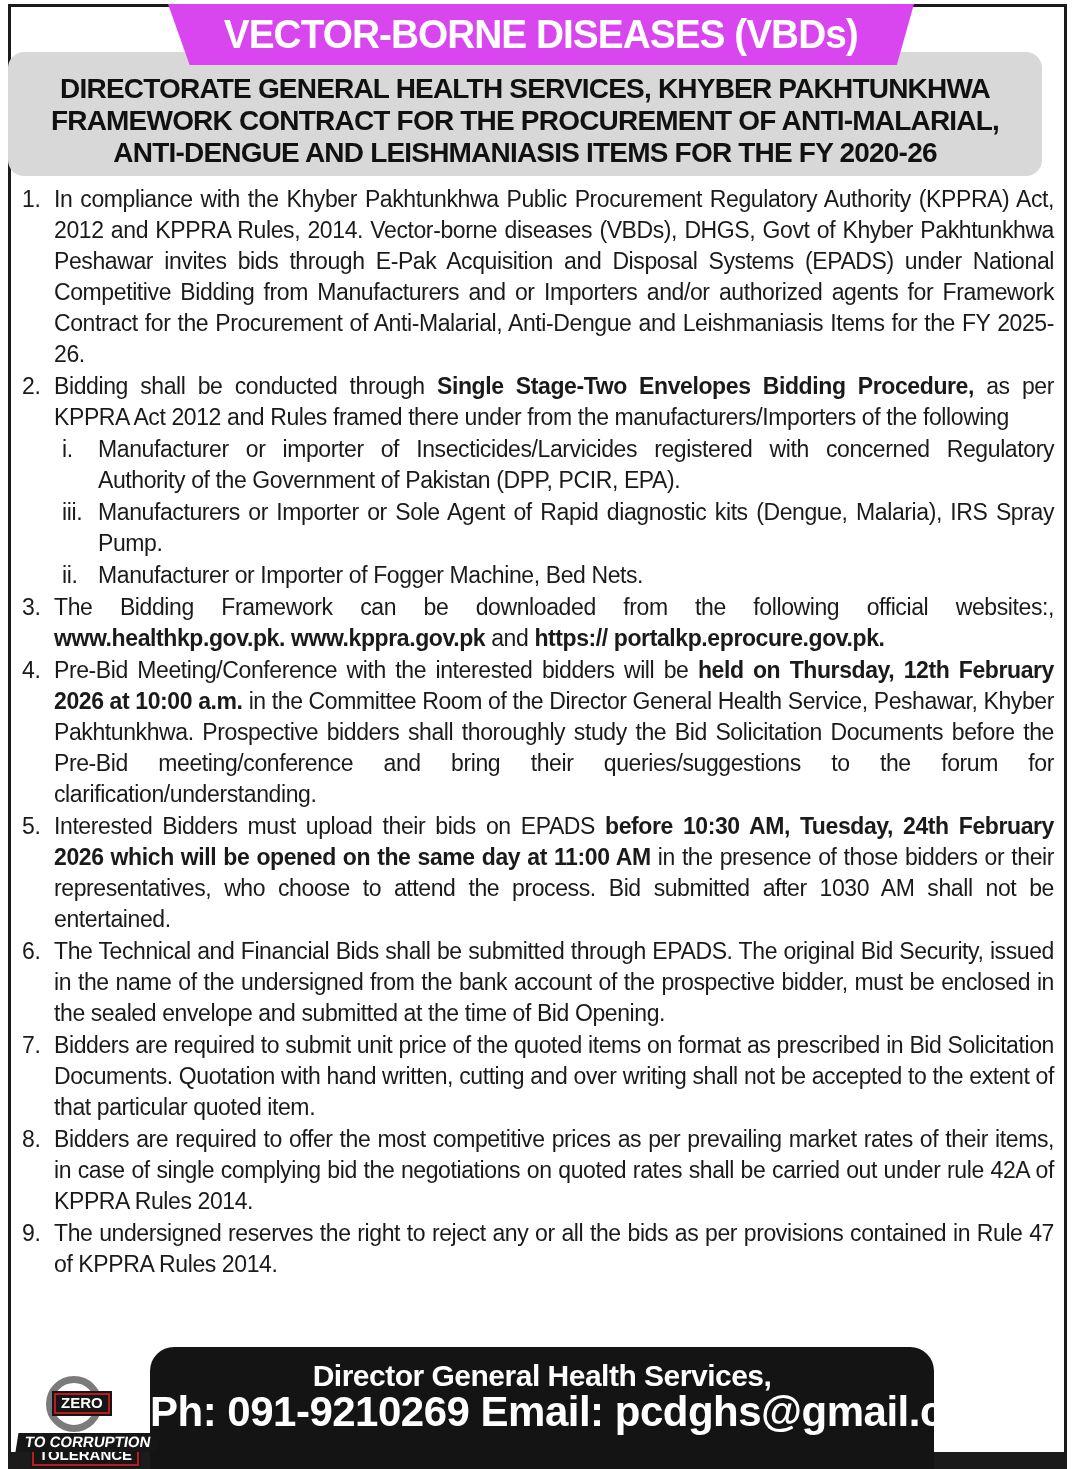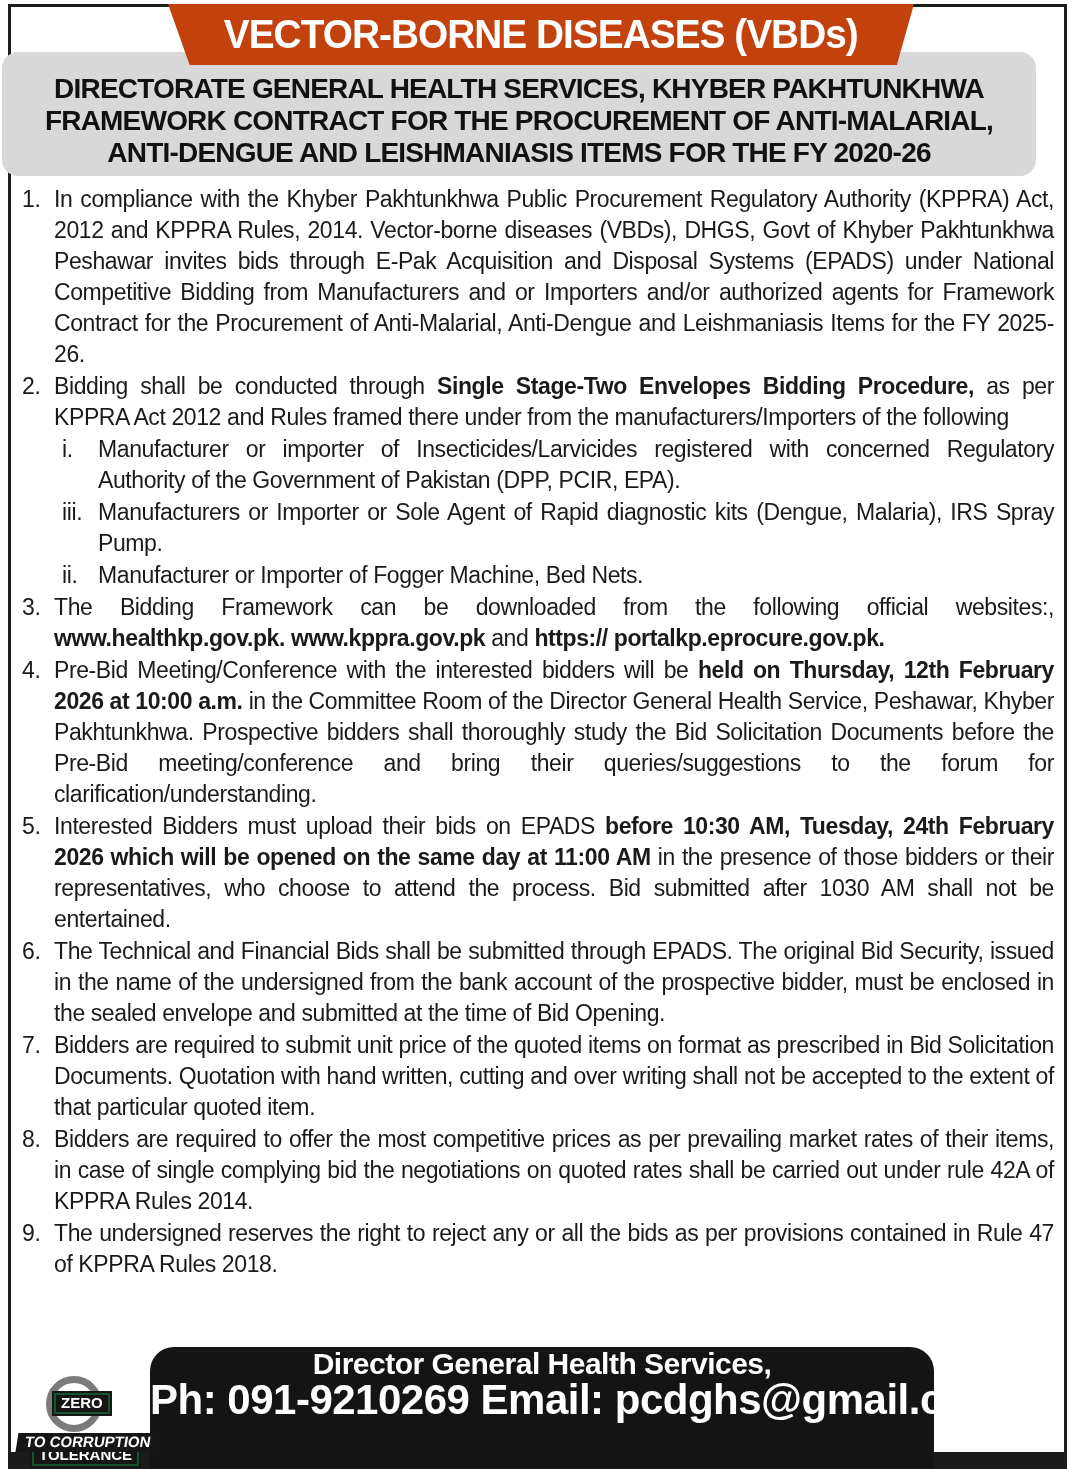--- a/index.html
+++ b/index.html
@@ -9,31 +9,31 @@
   }
   
   .frame {
     position:absolute; left:8px; top:4px; width:1059px; height:1465px;
     box-sizing:border-box; border:3px solid #1b1b1b; border-bottom-width:17px;
     z-index:1; pointer-events:none;
   }
   
   .headerbar {
     position:absolute; left:168px; top:4px; width:746px; height:61px;
-    background:#c2410c; z-index:4;
+    background:#d946ef; z-index:4;
     clip-path:polygon(0 0, 100% 0, 97.7% 100%, 2.9% 100%);
     display:flex; align-items:center; justify-content:center;
   }
   .headerbar .htxt {
     color:#ffffff; font-weight:bold; font-size:40px; letter-spacing:-1px;
     transform:scaleX(0.97); white-space:nowrap;
   }
   
   .graybox {
-    position:absolute; left:2px; top:52px; width:1034px; height:124px;
+    position:absolute; left:8px; top:52px; width:1034px; height:124px;
     background:#d8d8d8; border-radius:16px; z-index:2;
     display:flex; flex-direction:column; justify-content:flex-end;
     padding-bottom:7px; box-sizing:border-box; text-align:center;
   }
   .graybox .tline {
     font-weight:bold; font-size:28px; line-height:32px; letter-spacing:-0.8px;
     color:#111111; white-space:nowrap;
   }
   
   .list { position:absolute; left:14px; top:184px; width:1040px; z-index:2; }
@@ -51,33 +51,33 @@
   .b { font-weight:bold; }
   
   .inf {
     position:absolute; right:20px; top:1299px; font-weight:bold;
     font-size:32px; letter-spacing:-0.5px; z-index:3;
   }
   
   .footerbox {
     position:absolute; left:150px; top:1347px; width:784px; height:122px;
     background:#141414; border-radius:24px 24px 0 0; z-index:2;
-    box-sizing:border-box; padding-top:0; text-align:center; color:#ffffff;
+    box-sizing:border-box; padding-top:12px; text-align:center; color:#ffffff;
   }
   .fline { font-weight:bold; font-size:30px; line-height:34px; letter-spacing:-0.5px; white-space:nowrap; }
   .fline.ph { font-size:42px; line-height:38px; }
   
   .logo { position:absolute; left:14px; top:1360px; width:136px; height:92px; z-index:3; }
   .ring {
     position:absolute; left:32px; top:16px; width:56px; height:56px;
     box-sizing:border-box; border:7px solid #7b7b7b; border-radius:50%;
   }
   .zbox {
     position:absolute; background:#161616; color:#ffffff; font-weight:bold;
-    white-space:nowrap; border:2px solid #14532d; outline:2px solid #161616;
+    white-space:nowrap; border:2px solid #b91c1c; outline:2px solid #161616;
     line-height:1.1;
   }
   .z1 { left:40px; top:33px; font-size:15px; padding:0 5px; }
   .z2 { left:18px; top:53px; font-size:15px; padding:0 5px;margin-top:32px; }
   .z3 {
     left:3px; top:73px; font-size:15px; padding:1px 8px;
     border:none; outline:none; transform:skewX(-9deg);
   }
 </style>
 </head>
@@ -137,21 +137,21 @@
       <div class="item">
         <span class="num">7.</span>
         <div class="txt"><span>Bidders are required to submit unit price of the quoted items on format as prescribed in Bid Solicitation Documents. Quotation with hand written, cutting and over writing shall not be accepted to the extent of that particular quoted item.</span></div>
       </div>
       <div class="item">
         <span class="num">8.</span>
         <div class="txt"><span>Bidders are required to offer the most competitive prices as per prevailing market rates of their items, in case of single complying bid the negotiations on quoted rates shall be carried out under rule 42A of KPPRA Rules 2014.</span></div>
       </div>
       <div class="item">
         <span class="num">9.</span>
-        <div class="txt"><span>The undersigned reserves the right to reject any or all the bids as per provisions contained in Rule 47 of KPPRA Rules 2018.</span></div>
+        <div class="txt"><span>The undersigned reserves the right to reject any or all the bids as per provisions contained in Rule 47 of KPPRA Rules 2014.</span></div>
       </div>
     </div>
 
 
   <div class="logo">
     <div class="ring"></div>
     <div class="zbox z1">ZERO</div>
     <div class="zbox z2">TOLERANCE</div>
     <div class="zbox z3">TO CORRUPTION</div>
   </div>

